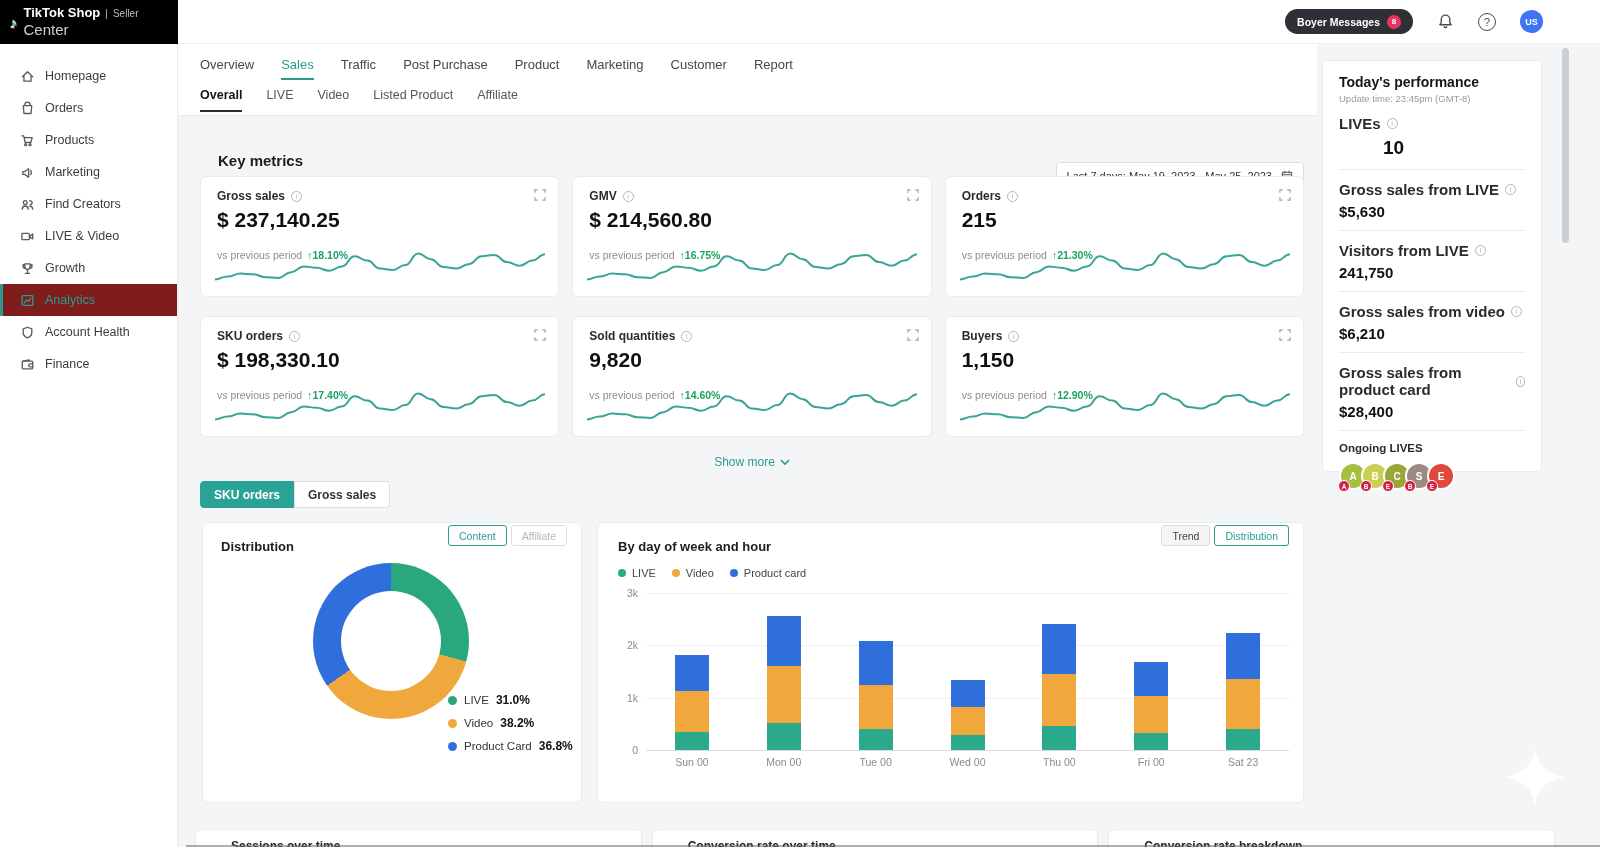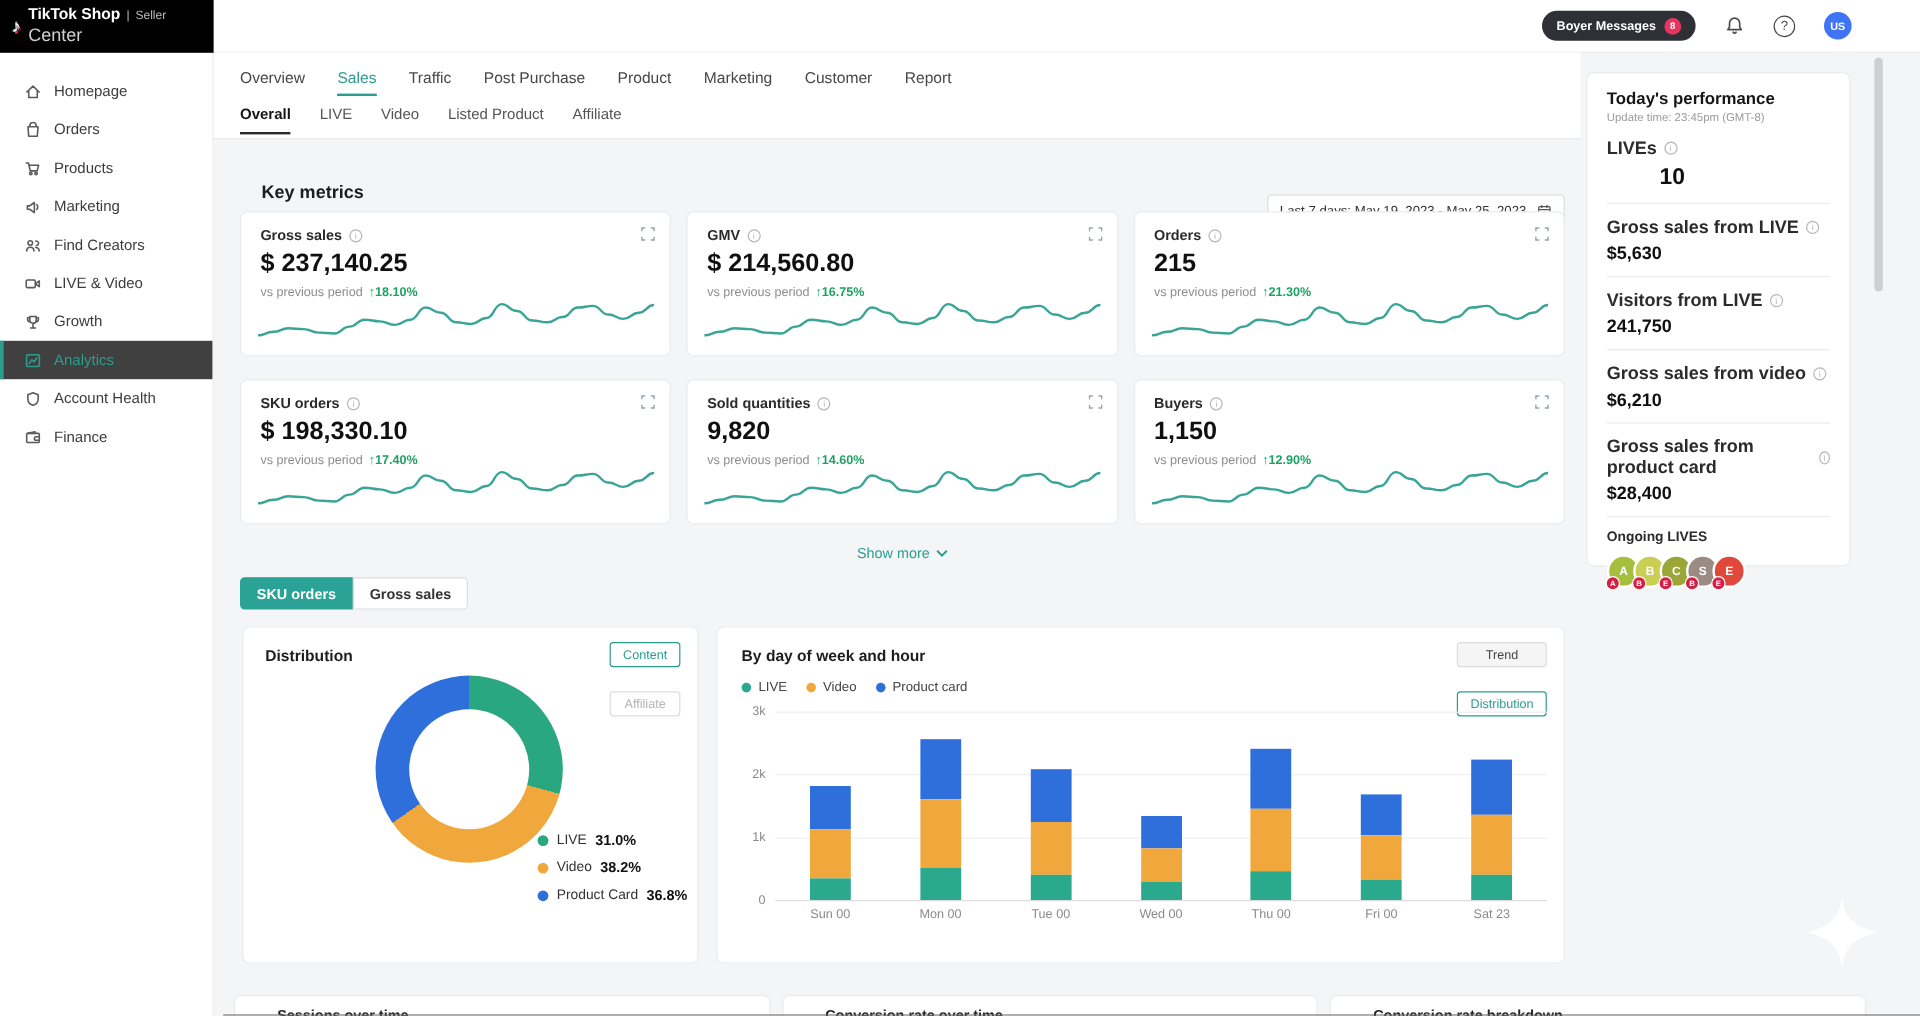--- a/index.html
+++ b/index.html
@@ -16,21 +16,21 @@
   .logo .brand-text { font-size:12.5px; line-height:1.25; }
   .logo .brand-row1 { display:flex; align-items:baseline; gap:5px; }
   .logo .brand-title { font-weight:bold; font-size:13px; }
   .logo .brand-sub { color:#bdbdbd; font-size:10px; }
   .logo .brand-sub2 { color:#cfcfcf; font-size:15px; }
   .side-nav { padding-top:16px; }
   .side-item { position:relative; display:flex; align-items:center; gap:10px; height:32px;
     padding-left:20px; font-size:12.5px; color:#3c3c3c; cursor:pointer; }
   .side-item svg { width:15px; height:15px; stroke:#5a5a5a; fill:none; stroke-width:1.4;
     stroke-linecap:round; stroke-linejoin:round; flex:0 0 15px; }
-  .side-item.active { background:#404040; color:#2a9d8f; }
+  .side-item.active { background:#7f1d1d; color:#2a9d8f; }
   .side-item.active svg { stroke:#2a9d8f; }
   .side-item.active::before { content:""; position:absolute; left:0; top:0; bottom:0; width:3px;
     background:#2a9d8f; }
 
   
   .topbar { position:absolute; left:178px; top:0; width:1422px; height:44px; background:#fff;
     border-bottom:1px solid #eeeeee; display:flex; align-items:center; justify-content:flex-end;
     gap:24px; padding-right:57px; }
   .msg-pill { display:flex; align-items:center; gap:7px; background:#2e3036; color:#fff;
     border:none; border-radius:14px; height:25px; padding:0 12px; font-size:10.5px; font-weight:bold;
@@ -71,21 +71,21 @@
   .m-card { position:relative; background:#fff; border:1px solid #e9ebed; border-radius:6px;
     height:121px; padding:12px 16px; }
   .m-label-row { display:flex; align-items:center; gap:6px; }
   .m-label { font-size:12px; font-weight:bold; color:#2b2b2b; }
   .info-i { width:11px; height:11px; border:1px solid #b6b6b6; border-radius:50%; color:#b6b6b6;
     font-size:7.5px; display:inline-flex; align-items:center; justify-content:center; cursor:pointer; }
   .info-i::after { content:"i"; }
   .expand-btn { position:absolute; right:12px; top:12px; background:none; border:none; cursor:pointer; }
   .expand-btn svg { width:12px; height:12px; stroke:#9aa2a8; fill:none; stroke-width:1.3; }
   .m-value { font-size:21px; font-weight:bold; color:#101010; margin-top:5px; }
-  .m-change { font-size:10.5px; color:#8d8d8d; margin-top:6px; display:flex; gap:5px; }
+  .m-change { font-size:10.5px; color:#8d8d8d; margin-top:17px; display:flex; gap:5px; }
   .m-change .up { color:#1ea163; font-weight:bold;text-align:right; }
   .m-change .up::before { content:"\2191 "; }
   .sparkline { position:absolute; left:14px; right:14px; bottom:5px; height:44px; }
   .sparkline path { stroke:#3aa596; stroke-width:2; fill:none; stroke-linecap:round; }
 
   .show-more { position:absolute; left:200px; top:452px; width:1104px; text-align:center; }
   .show-more button { background:none; border:none; color:#2a9d8f; font-size:12px; cursor:pointer;
     display:inline-flex; align-items:center; gap:5px; font-family:inherit; }
   .show-more svg { width:10px; height:7px; stroke:#2a9d8f; fill:none; stroke-width:1.6; }
 
@@ -93,21 +93,21 @@
   .seg-btn { height:27px; padding:0 13px; font-size:12px; border:1px solid #ddd; background:#fff;
     color:#333; cursor:pointer; font-family:inherit; font-weight:bold; }
   .seg-btn:first-child { border-radius:4px 0 0 4px; }
   .seg-btn:last-child { border-radius:0 4px 4px 0; }
   .seg-btn.active { background:#2aa396; border-color:#2aa396; color:#fff; }
 
   
   .panel { position:absolute; background:#fff; border:1px solid #e9ebed; border-radius:6px; }
   .dist-card { left:202px; top:522px; width:380px; height:281px; padding:16px 18px; }
   .panel-title { font-size:13px; font-weight:bold; color:#1d1d1d; }
-  .mini-toggle { position:absolute; right:14px; top:12px; display:flex; gap:20px;flex-direction:column; }
+  .mini-toggle { position:absolute; right:14px; top:2px; display:flex; gap:4px; }
   .mini-btn { height:21px; padding:0 10px; font-size:10.5px; border:1px solid #ddd; background:#fff;
     color:#b5b5b5; border-radius:3px; cursor:pointer; font-family:inherit; }
   .mini-btn.active { border-color:#2a9d8f; color:#2a9d8f; }
   .mini-btn.plain { color:#444; background:#f5f5f5; }
   .donut { position:absolute; left:110px; top:40px; width:156px; height:156px; border-radius:50%; }
   .donut::after { content:""; position:absolute; inset:28px; border-radius:50%; background:#fff; }
   .dist-legend { position:absolute; left:245px; top:170px; display:flex; flex-direction:column; gap:9px; }
   .legend-row { display:flex; align-items:center; gap:7px; font-size:11.5px; color:#333; }
   .legend-dot { width:9px; height:9px; border-radius:50%; }
   .legend-pct { font-weight:bold; color:#111; font-size:12px; }

